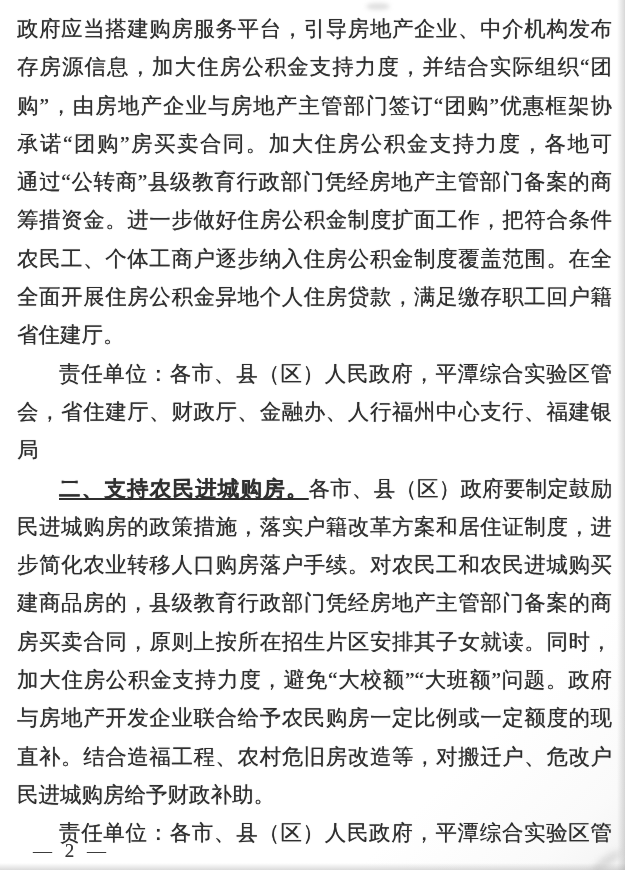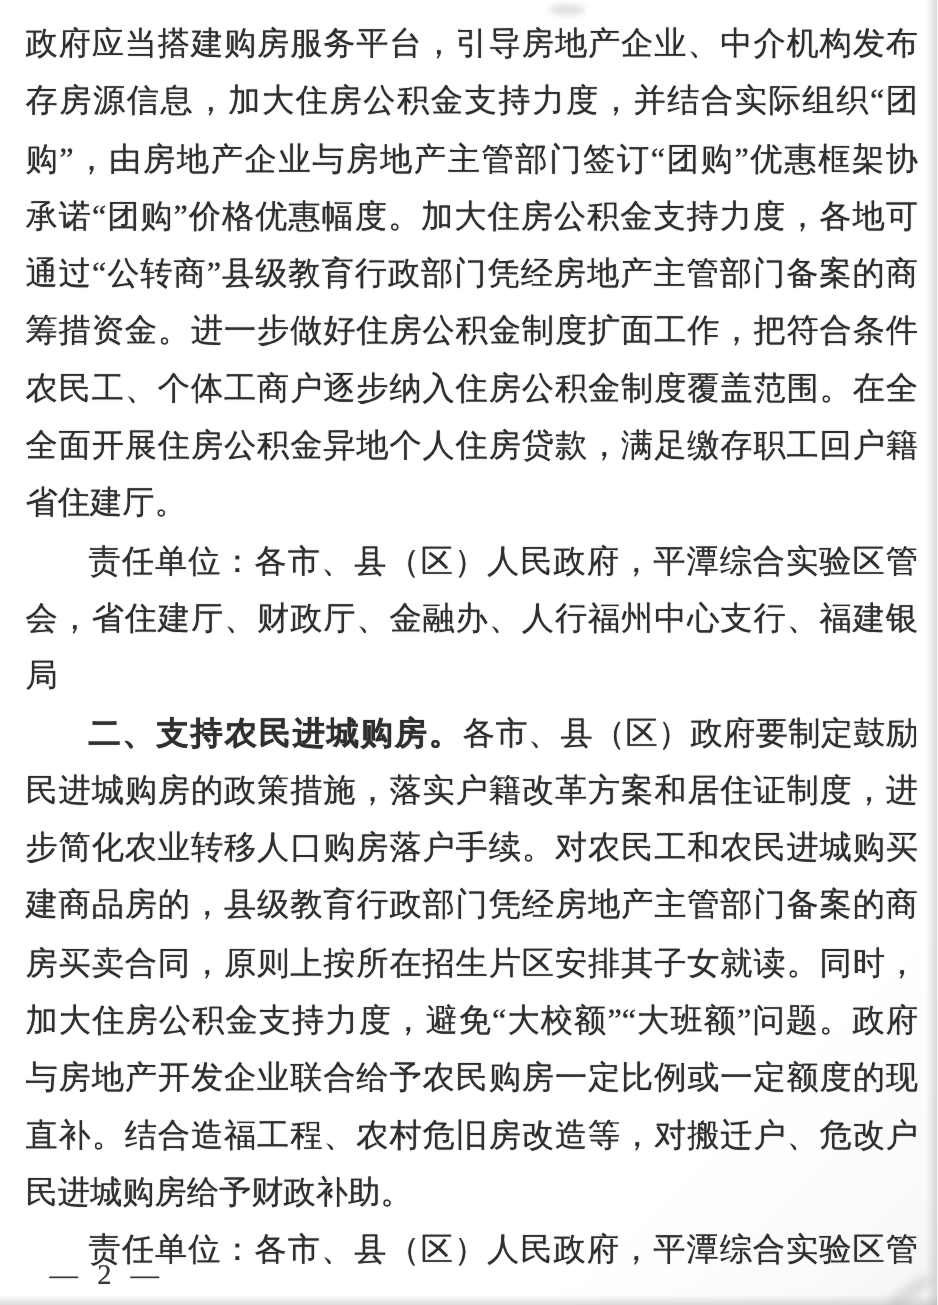--- a/index.html
+++ b/index.html
@@ -35,20 +35,21 @@
   }
   .line.para-end {
     text-align-last: left;
   }
   .line.indent {
     padding-left: 42px;
   }
   .bold {
     font-weight: 700;
     letter-spacing: 1px;
+    text-decoration: underline;
   }
   .footer {
     position: absolute;
     left: 33px;
     bottom: 8px;
     font-size: 19px;
     line-height: 22px;
     color: #3a3a3a;
     letter-spacing: 4px;
     text-shadow: 0 0 0.6px rgba(70,70,70,0.8);
@@ -87,21 +88,21 @@
   }
 </style>
 </head>
 <body>
 
 <div class="page">
   <div class="text-body" id="text-body">
       <div class="line">政府应当搭建购房服务平台，引导房地产企业、中介机构发布库</div>
       <div class="line">存房源信息，加大住房公积金支持力度，并结合实际组织“团</div>
       <div class="line">购”，由房地产企业与房地产主管部门签订“团购”优惠框架协议，</div>
-      <div class="line">承诺“团购”价格优惠幅度。加大住房公积金支持力度，各地可</div>
+      <div class="line">承诺“团购”房买卖合同。加大住房公积金支持力度，各地可</div>
       <div class="line">通过“公转商”县级教育行政部门凭经房地产主管部门备案的商品</div>
       <div class="line">筹措资金。进一步做好住房公积金制度扩面工作，把符合条件的</div>
       <div class="line">农民工、个体工商户逐步纳入住房公积金制度覆盖范围。在全省</div>
       <div class="line">全面开展住房公积金异地个人住房贷款，满足缴存职工回户籍地</div>
       <div class="line para-end">省住建厅。</div>
       <div class="line indent">责任单位：各市、县（区）人民政府，平潭综合实验区管委</div>
       <div class="line">会，省住建厅、财政厅、金融办、人行福州中心支行、福建银监</div>
       <div class="line para-end">局</div>
       <div class="line indent"><span class="bold">二、支持农民进城购房。</span><span>各市、县（区）政府要制定鼓励农</span></div>
       <div class="line">民进城购房的政策措施，落实户籍改革方案和居住证制度，进一</div>

